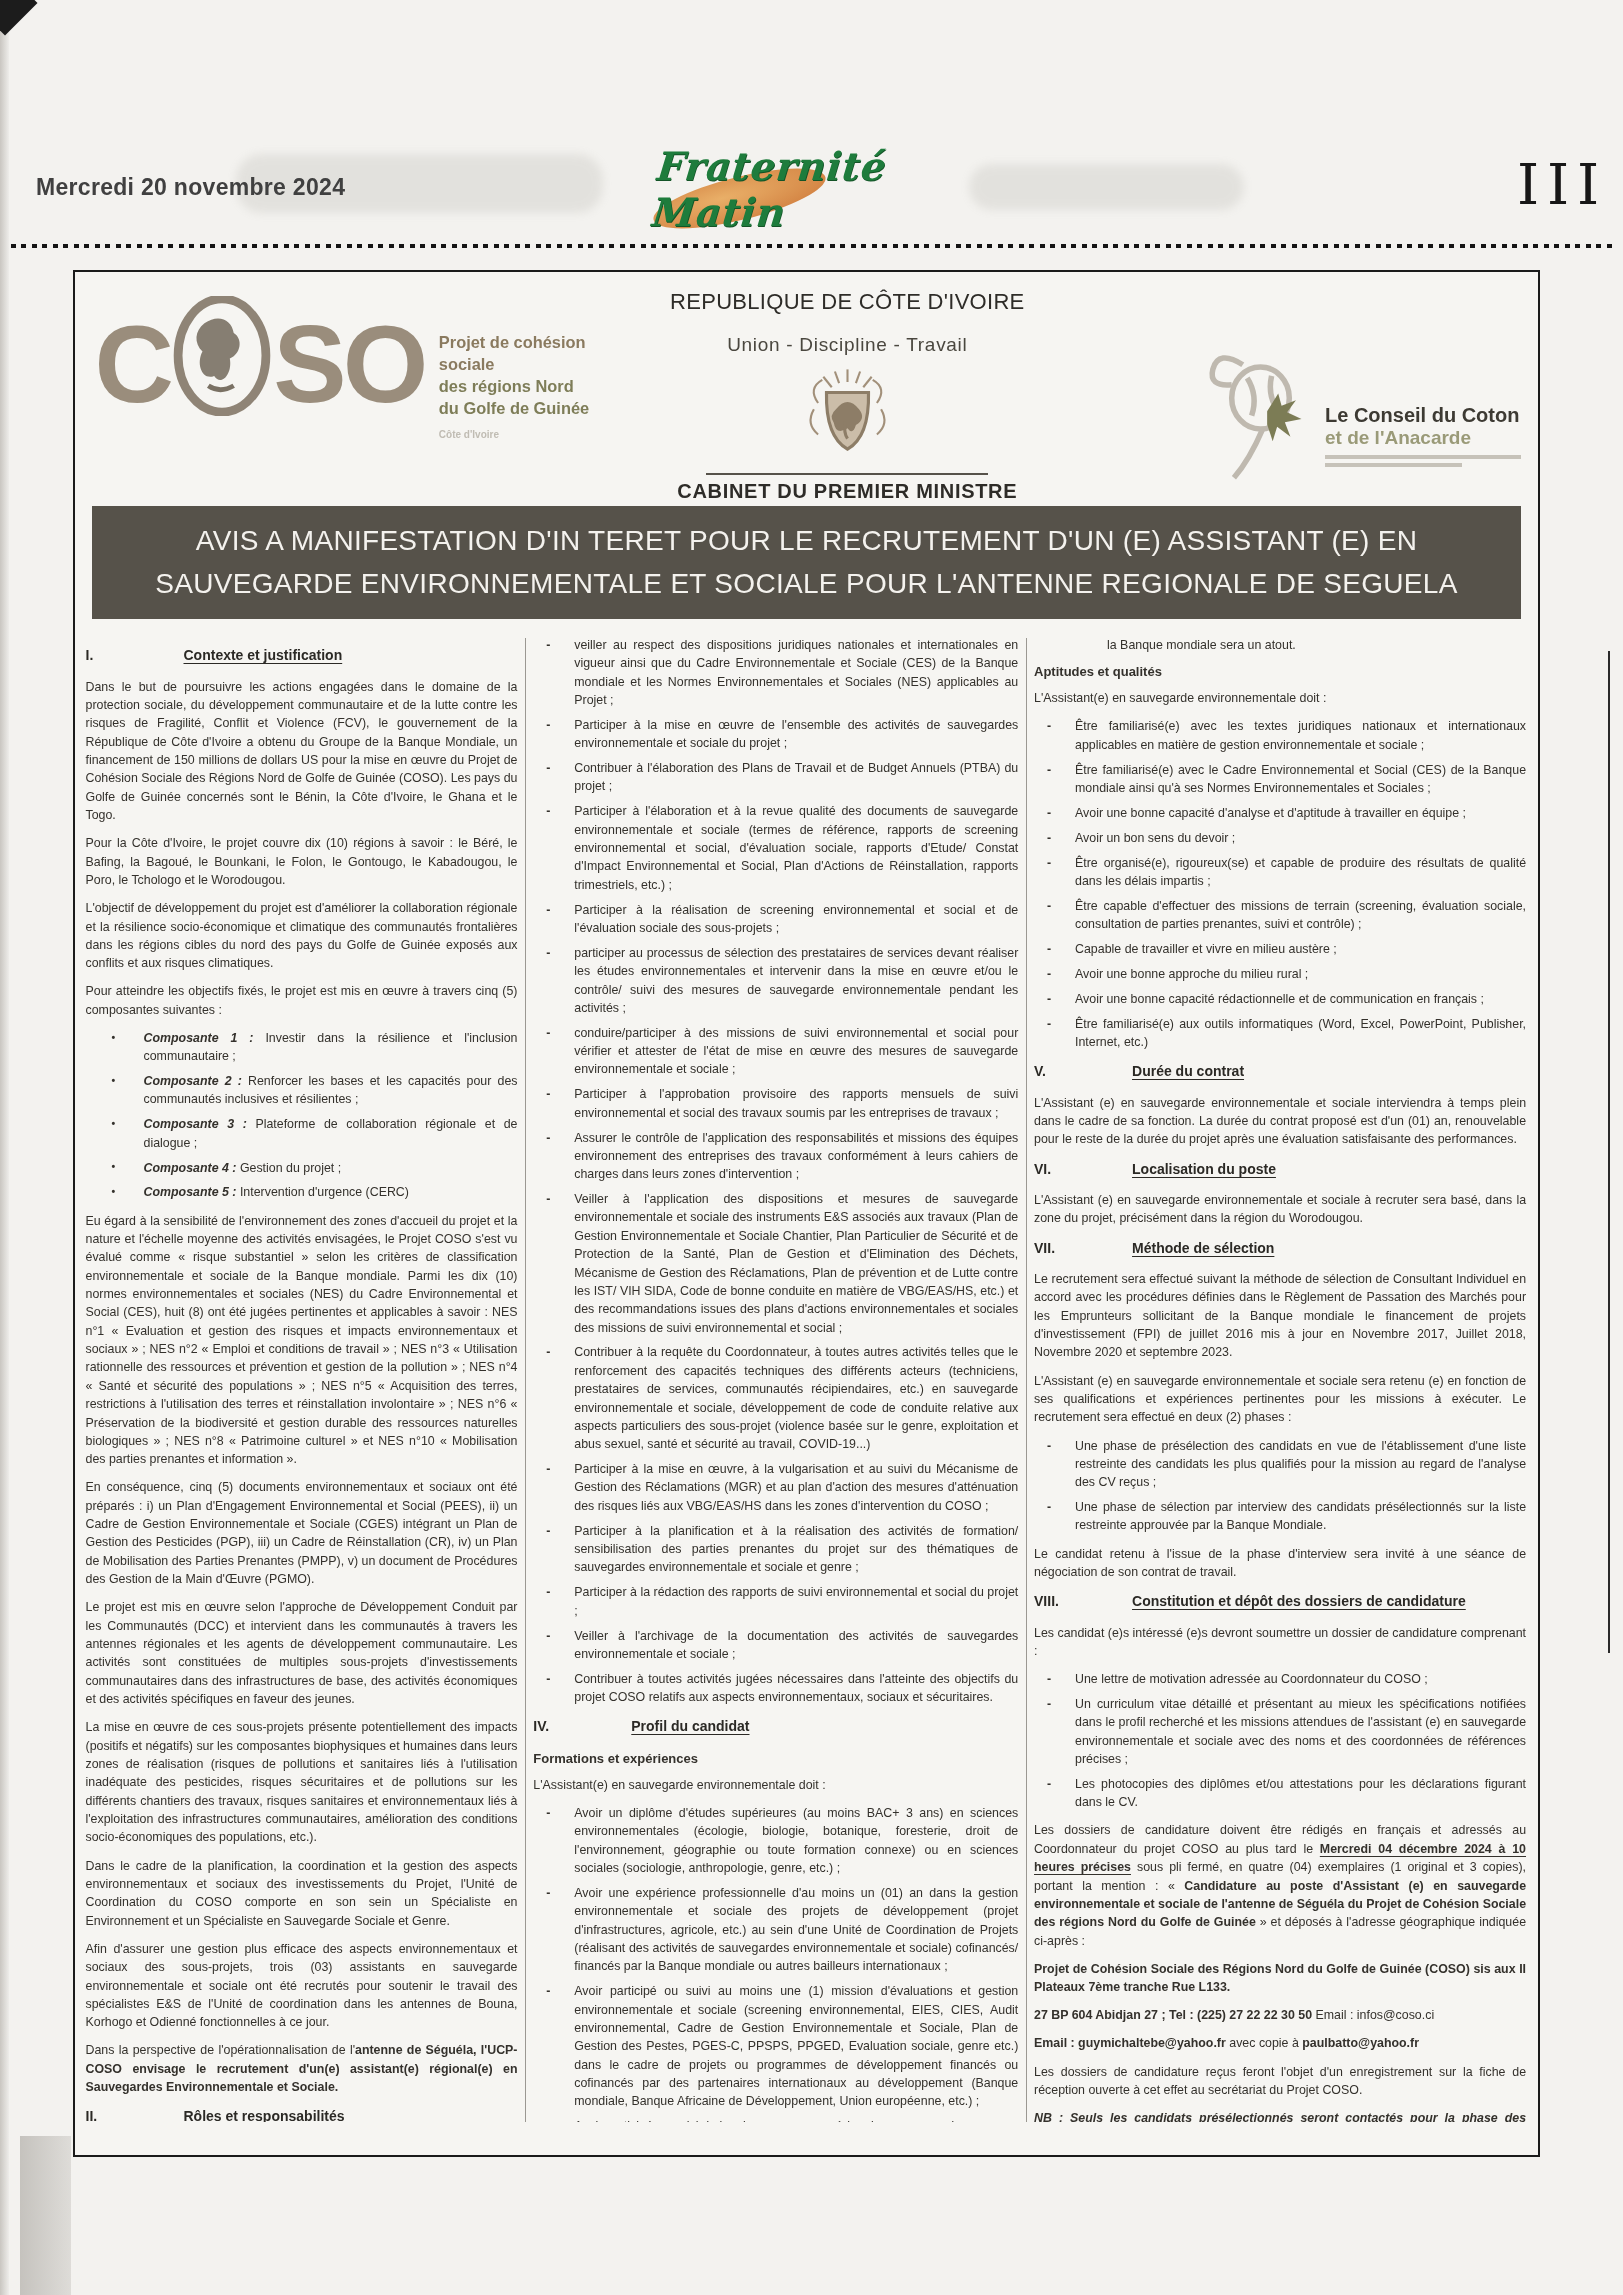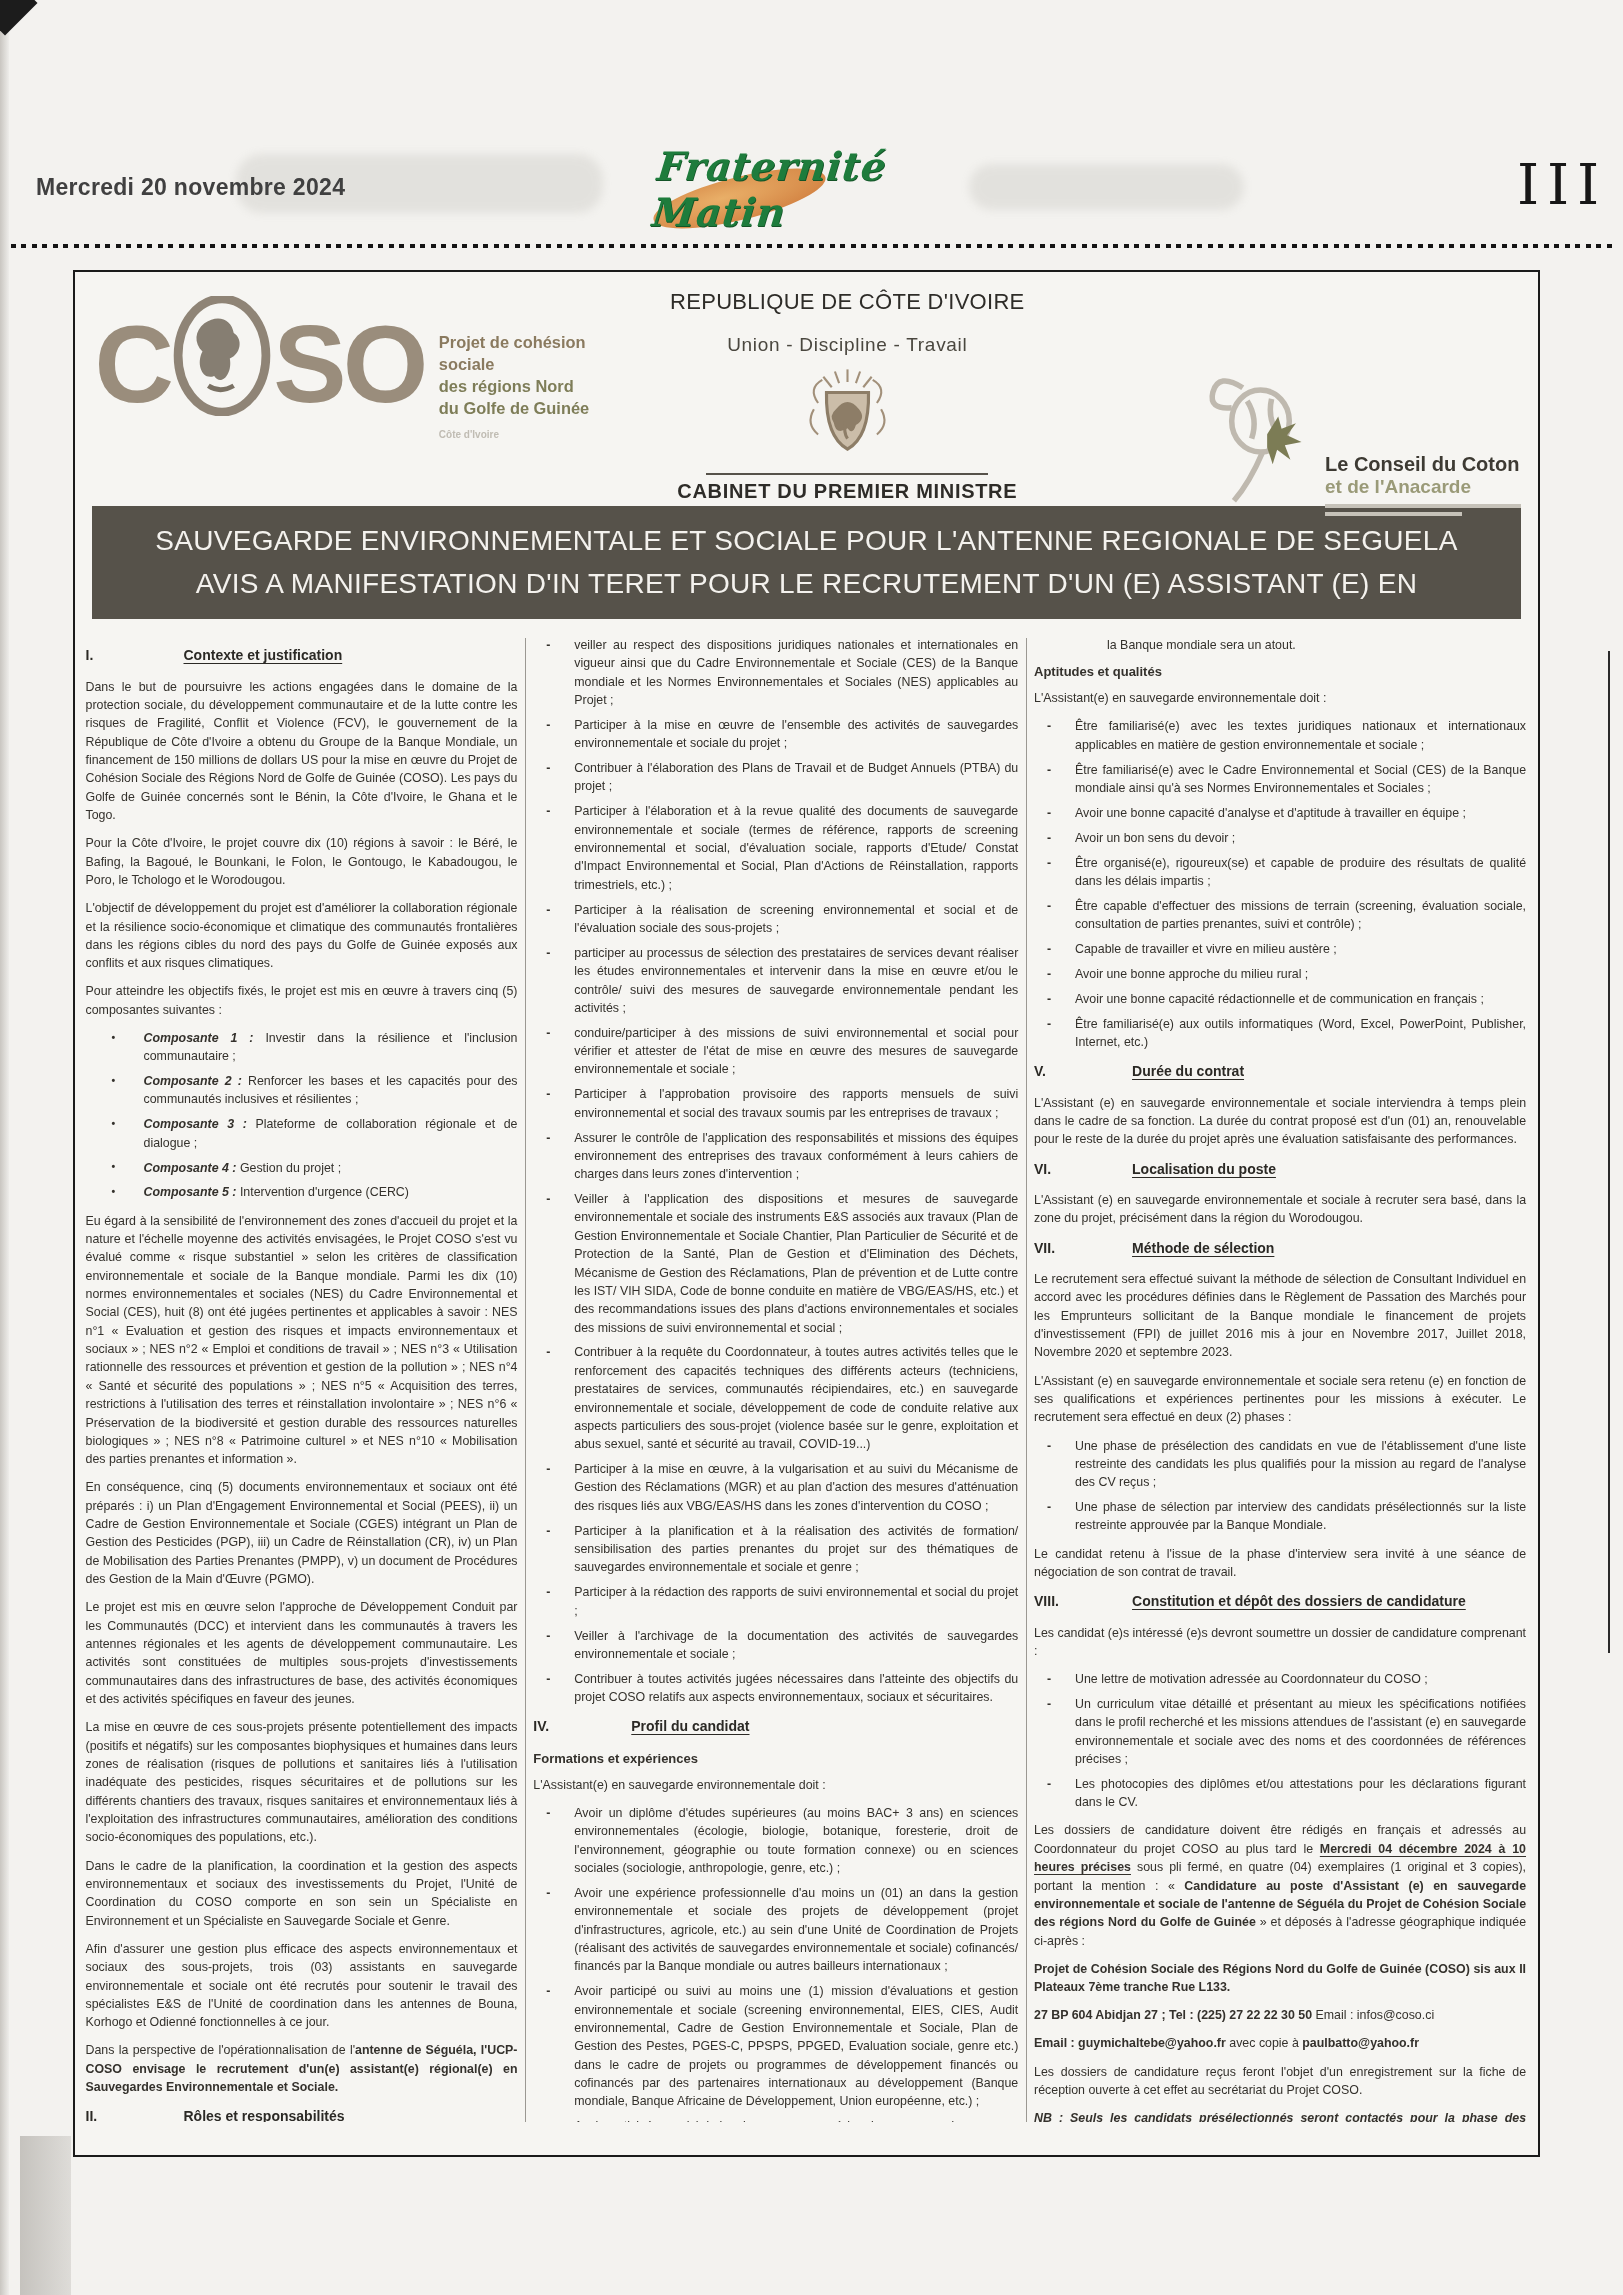--- a/index.html
+++ b/index.html
@@ -40,21 +40,21 @@
   .coso-tag{margin-left:14.4px;padding-top:17px;font-weight:bold;line-height:1.35;}
   .coso-tag .t1{color:#8a7a5f;font-size:16.4px;margin-top:18px;}
   .coso-tag .t2{color:#7e7d58;font-size:16.4px;}
   .coso-tag .t3{color:#c0bcb3;font-size:10px;margin-top:9.2px;}
   .republic{text-align:center;padding-top:3.9px;}
   .rep-name{font-size:22px;font-weight:normal;color:#2e2c28;letter-spacing:0.3px;}
   .rep-motto{font-size:19px;color:#4a473f;margin-top:19px;letter-spacing:0.7px;}
   .arms{display:inline-block;margin-top:5.2px;}
   .rule{width:282px;height:2px;background:#56524a;margin:5.2px auto;}
   .cabinet{font-size:20px;font-weight:bold;color:#2e2c28;letter-spacing:0.7px;margin:3.9px 0;}
-  .coton{display:flex;align-items:flex-end;padding-top:39px;justify-content:flex-end;}
+  .coton{display:flex;align-items:center;padding-top:39px;justify-content:flex-end;}
   .coton-icon{display:inline-block;margin-right:9.2px;}
   .coton-text{padding-top:31px;}
   .coton-text .c1{font-size:20px;font-weight:bold;color:#3d3a33;}
   .coton-text .c2{font-size:19px;font-weight:bold;color:#9a9a78;}
   .tagbar{width:196px;height:3.9px;background:#c6c2b9;margin-top:6.5px;}
   .tagbar.short{width:137px;margin-top:3.9px;}
   
   .banner{margin:3.9px 17px 0;height:113px;background:#56524a;color:#f4f2ee;
     display:flex;flex-direction:column;justify-content:center;text-align:center;
     font-size:28px;line-height:1.55;letter-spacing:0.3px;}
@@ -165,22 +165,22 @@
       <div class="coton-text">
         <div class="c1">Le Conseil du Coton</div>
         <div class="c2">et de l'Anacarde</div>
         <div class="tagbar"></div>
         <div class="tagbar short"></div>
       </div>
     </div>
   </div>
 
   <div class="banner">
+    <div>AVIS A MANIFESTATION D'IN TERET POUR LE RECRUTEMENT D'UN (E) ASSISTANT (E) EN</div>
     <div>SAUVEGARDE ENVIRONNEMENTALE ET SOCIALE POUR L'ANTENNE REGIONALE DE SEGUELA</div>
-    <div>AVIS A MANIFESTATION D'IN TERET POUR LE RECRUTEMENT D'UN (E) ASSISTANT (E) EN</div>
   </div>
 
   <div class="columns" id="columns">
       <div class="col col1">
         <div class="block heading">
           <span class="hnum">I.</span>
           <span class="htext">Contexte et justification</span>
         </div>
         <div class="block para">Dans le but de poursuivre les actions engagées dans le domaine de la protection sociale, du développement communautaire et de la lutte contre les risques de Fragilité, Conflit et Violence (FCV), le gouvernement de la République de Côte d'Ivoire a obtenu du Groupe de la Banque Mondiale, un financement de 150 millions de dollars US pour la mise en œuvre du Projet de Cohésion Sociale des Régions Nord de Golfe de Guinée (COSO). Les pays du Golfe de Guinée concernés sont le Bénin, la Côte d'Ivoire, le Ghana et le Togo.</div>
         <div class="block para">Pour la Côte d'Ivoire, le projet couvre dix (10) régions à savoir : le Béré, le Bafing, la Bagoué, le Bounkani, le Folon, le Gontougo, le Kabadougou, le Poro, le Tchologo et le Worodougou.</div>

